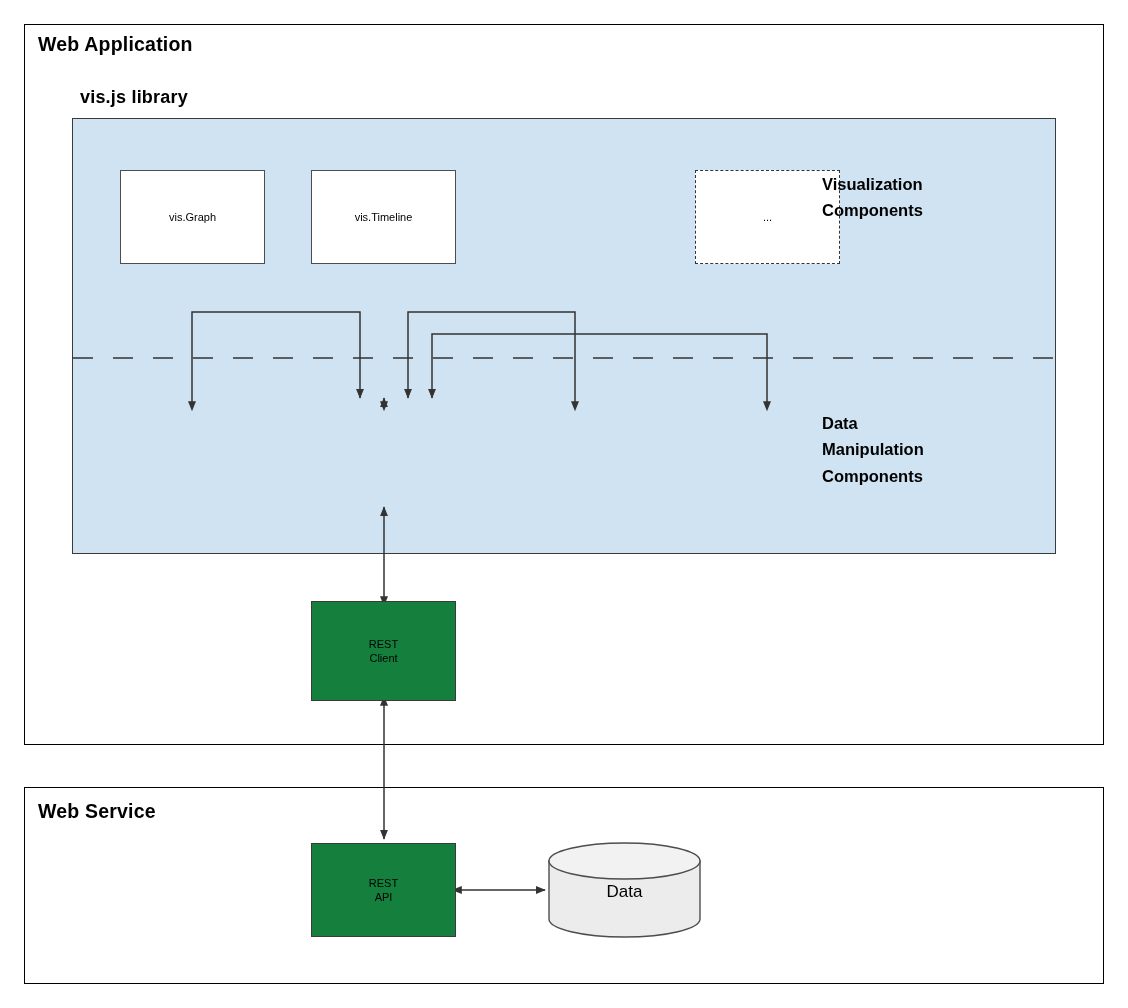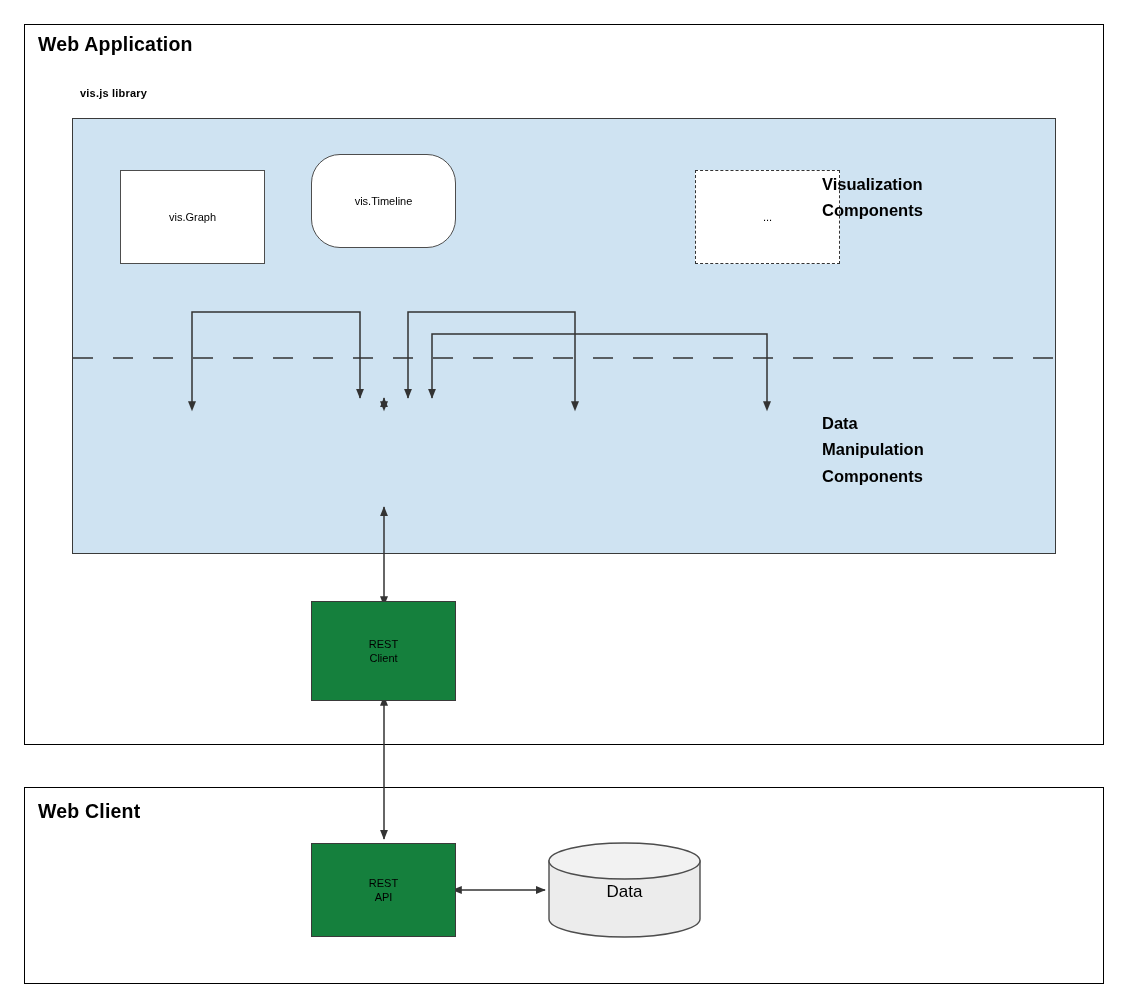--- a/index.html
+++ b/index.html
@@ -40,21 +40,21 @@
     font-size: 19.5px;
     font-weight: bold;
     color: #000000;
     white-space: nowrap;
     letter-spacing: 0.2px;
   }
   #web-application-title { left: 38px; top: 33px; }
   #web-service-title { left: 38px; top: 800px; }
   #vis-library-title {
     left: 80px; top: 87px;
-    font-size: 11px;
+    font-size: 18px;
   }
   #vis-library-panel {
     position: absolute;
     left: 72px; top: 118px;
     width: 984px; height: 436px;
     background: #cfe3f2;
     border: 1.5px solid #3a3a3a;
     box-sizing: border-box;
   }
   .node-box {
@@ -74,21 +74,21 @@
   }
   .node-dashed {
     background: #ffffff;
     border: 1.6px dashed #333333;
   }
   .node-gray {
     background: #15803d;
     border: 1.2px solid #3a3a3a;
   }
   #node-vis-graph    { left: 120px; top: 170px; width: 145px; height: 94px; }
-  #node-vis-timeline { left: 311px; top: 154px; width: 145px; height: 94px; border-radius: 29px; }
+  #node-vis-timeline { left: 311px; top: 170px; width: 145px; height: 94px; }
   #node-vis-graph3d  { left: 503px; top: 170px; width: 145px; height: 94px; }
   #node-ellipsis     { left: 695px; top: 170px; width: 145px; height: 94px; }
   #node-vis-dataset  { left: 311px; top: 409px; width: 145px; height: 94px; }
   #node-rest-client  { left: 311px; top: 601px; width: 145px; height: 100px; }
   #node-rest-api     { left: 311px; top: 843px; width: 145px; height: 94px; }
   .side-label {
     position: absolute;
     font-size: 16.5px;
     font-weight: bold;
     color: #000000;
@@ -126,21 +126,21 @@
   <div class="panel" id="web-application-panel"></div>
 
   <div class="panel-title" id="web-application-title">Web Application</div>
 
   <div class="panel-title" id="vis-library-title">vis.js library</div>
 
   <div id="vis-library-panel"></div>
 
   <div class="panel" id="web-service-panel"></div>
 
-  <div class="panel-title" id="web-service-title">Web Client</div>
+  <div class="panel-title" id="web-service-title">Web Service</div>
 
   <svg class="overlay" viewBox="0 0 1128 1008">
     <defs>
       <marker id="arrowEnd" markerWidth="12" markerHeight="12" refX="9.2" refY="4" orient="auto" markerUnits="userSpaceOnUse">
         <path d="M0,0 L10,4 L0,8 z" fill="#333333"></path>
       </marker>
       <marker id="arrowStart" markerWidth="12" markerHeight="12" refX="0.8" refY="4" orient="auto-start-reverse" markerUnits="userSpaceOnUse">
         <path d="M0,0 L10,4 L0,8 z" fill="#333333"></path>
       </marker>
     </defs>

